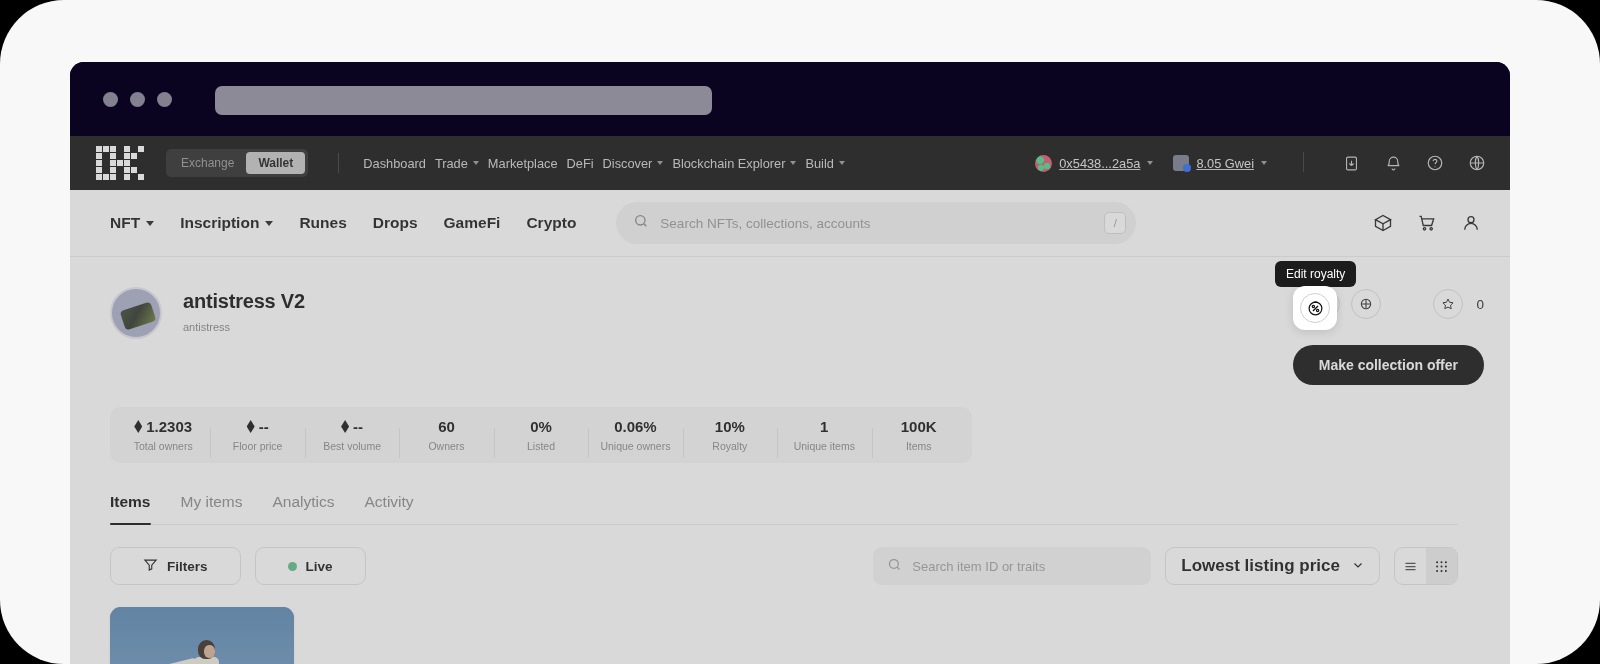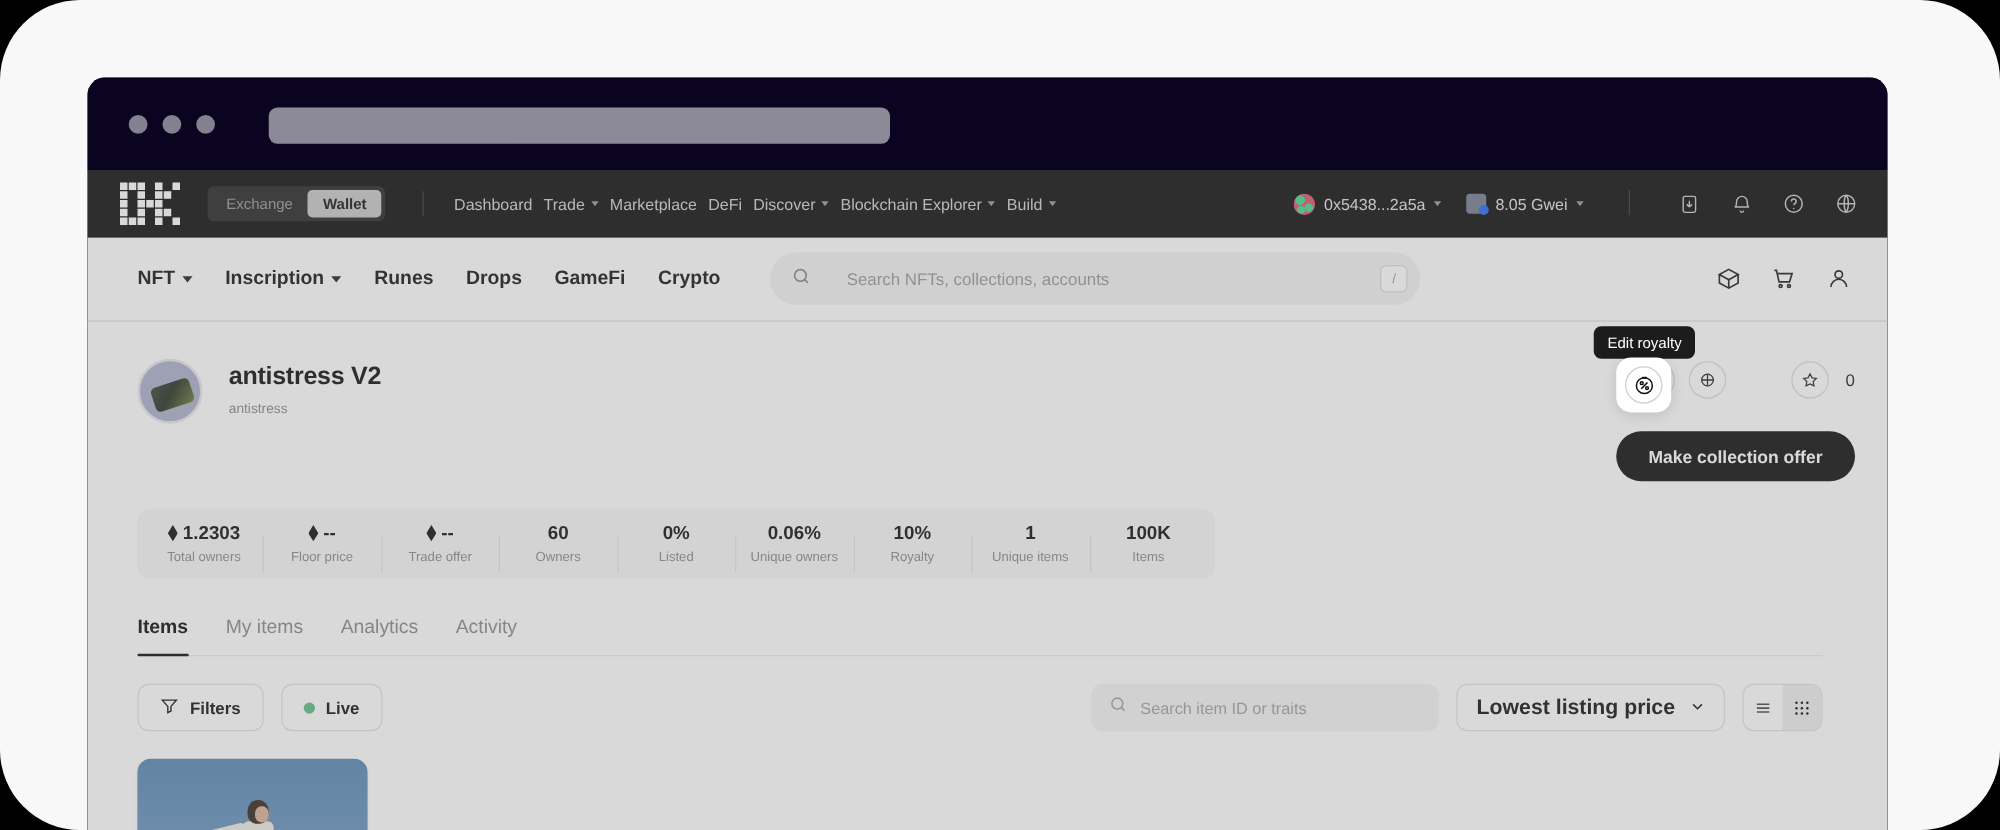--- a/index.html
+++ b/index.html
@@ -56,21 +56,21 @@
     left: 145px; top: 24px;
     width: 497px; height: 29px;
     background: #8d8a98;
     border-radius: 7px;
   }
 
   
   .site {
     position: relative;
     height: 528px;
-    background: #f97316;
+    background: #c4b5fd;
     overflow: hidden;
   }
 
   
   .dim {
     position: absolute;
     left: 0; top: 0; right: 0; bottom: 0;
     background: rgba(120,120,120,0.28);
     z-index: 40;
     pointer-events: none;
@@ -119,21 +119,21 @@
   .nav-links { display: flex; align-items: center; gap: 9px; margin-left: 8px; }
   .nav-link { display: flex; align-items: center; gap: 5px; white-space: nowrap; font-size: 12.8px; color: #d2d2d2; }
   .caret {
     width: 0; height: 0;
     border-left: 3.5px solid transparent;
     border-right: 3.5px solid transparent;
     border-top: 4px solid #9a9a9a;
     display: inline-block;
   }
 
-  .nav-right { margin-left: auto; display: flex; gap: 20px; }
+  .nav-right { margin-left: auto; display: flex; gap: 20px; text-decoration: underline; }
   .wallet-chip, .gas-chip {
     display: flex; align-items: center; gap: 7px;
     font-size: 12.8px; color: #e2e2e2; white-space: nowrap;
   }
   .wallet-orb {
     width: 17px; height: 17px; border-radius: 50%;
     background:
       radial-gradient(circle at 30% 30%, #4ad98f 0 22%, transparent 23%),
       radial-gradient(circle at 70% 65%, #4ad98f 0 20%, transparent 21%),
       radial-gradient(circle at 35% 75%, #4ad98f 0 18%, transparent 19%),
@@ -177,21 +177,21 @@
     display: inline-block;
   }
 
   .global-search {
     margin-left: 40px;
     width: 520px; height: 42px;
     background: #f3f3f3;
     border-radius: 21px;
     display: flex; align-items: center;
     padding: 0 10px 0 17px;
-    gap: 28px;
+    gap: 11px;
   }
   .gs-ph { font-size: 13.5px; color: #9c9c9c; flex: 1; }
   .slash-key {
     width: 22px; height: 22px;
     border: 1px solid #dcdcdc; border-radius: 5px;
     display: flex; align-items: center; justify-content: center;
     font-size: 11px; color: #a5a5a5; background: #fff;
   }
   .subnav-right { margin-left: auto; display: flex; align-items: center; gap: 18px; }
   .icon-btn-light {
@@ -342,21 +342,21 @@
 
   
   .toolbar {
     position: relative;
     margin-top: 22px;
     display: flex; align-items: center; gap: 14px;
     padding-right: 26px;
     z-index: 3;
   }
   .pill {
-    height: 38px; padding: 0 17px;
+    height: 38px; padding: 0 32px;
     border: 1px solid #e4e4e4; border-radius: 9px;
     display: flex; align-items: center; gap: 9px;
     font-size: 13.5px; font-weight: 700; color: #171717;
     background: #fff; white-space: nowrap;
   }
   .live-dot { width: 9px; height: 9px; border-radius: 50%; background: #5ec08a; }
 
   .item-search {
     margin-left: auto;
     width: 278px; height: 38px;
@@ -680,21 +680,21 @@
                 <span class="eth-glyph"></span>
                 <span>--</span>
               </div>
               <div class="stat-label">Floor price</div>
             </div>
             <div class="stat">
               <div class="stat-val">
                 <span class="eth-glyph"></span>
                 <span>--</span>
               </div>
-              <div class="stat-label">Trade offer</div>
+              <div class="stat-label">Best volume</div>
             </div>
             <div class="stat">
               <div class="stat-val">
                 <span>60</span>
               </div>
               <div class="stat-label">Owners</div>
             </div>
             <div class="stat">
               <div class="stat-val">
                 <span>0%</span>

